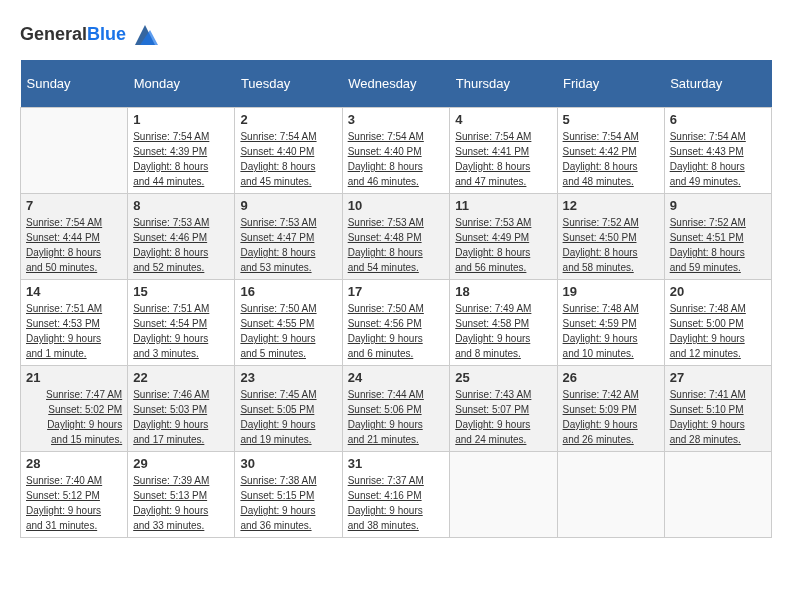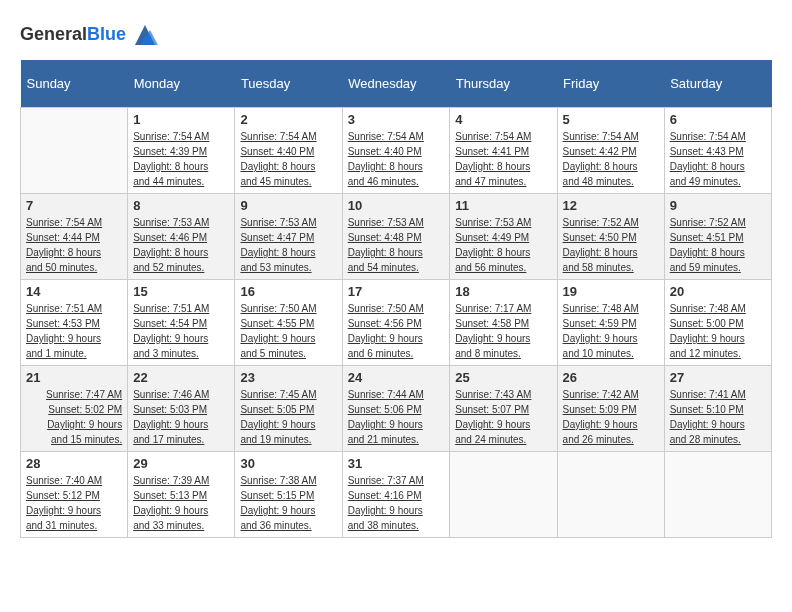--- a/index.html
+++ b/index.html
@@ -246,21 +246,21 @@
         </td>
         <td>
           <span class="day-number">17</span>
           <div class="day-info" style="white-space: pre-line;">Sunrise: 7:50 AM
 Sunset: 4:56 PM
 Daylight: 9 hours
 and 6 minutes.</div>
         </td>
         <td>
           <span class="day-number">18</span>
-          <div class="day-info" style="white-space: pre-line;">Sunrise: 7:17 AM
+          <div class="day-info" style="white-space: pre-line;">Sunrise: 7:49 AM
 Sunset: 4:58 PM
 Daylight: 9 hours
 and 8 minutes.</div>
         </td>
         <td>
           <span class="day-number">19</span>
           <div class="day-info" style="white-space: pre-line;">Sunrise: 7:48 AM
 Sunset: 4:59 PM
 Daylight: 9 hours
 and 10 minutes.</div>

